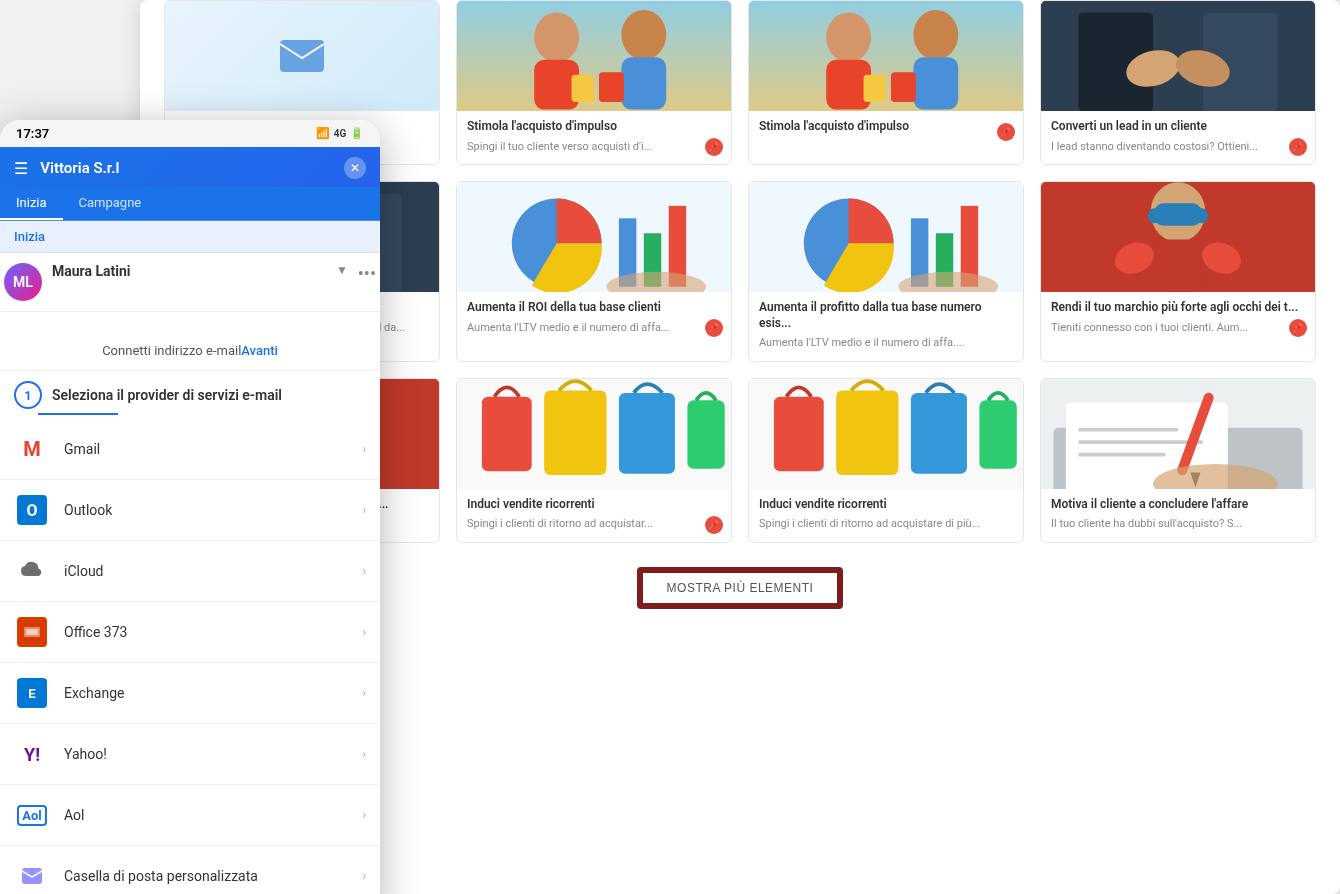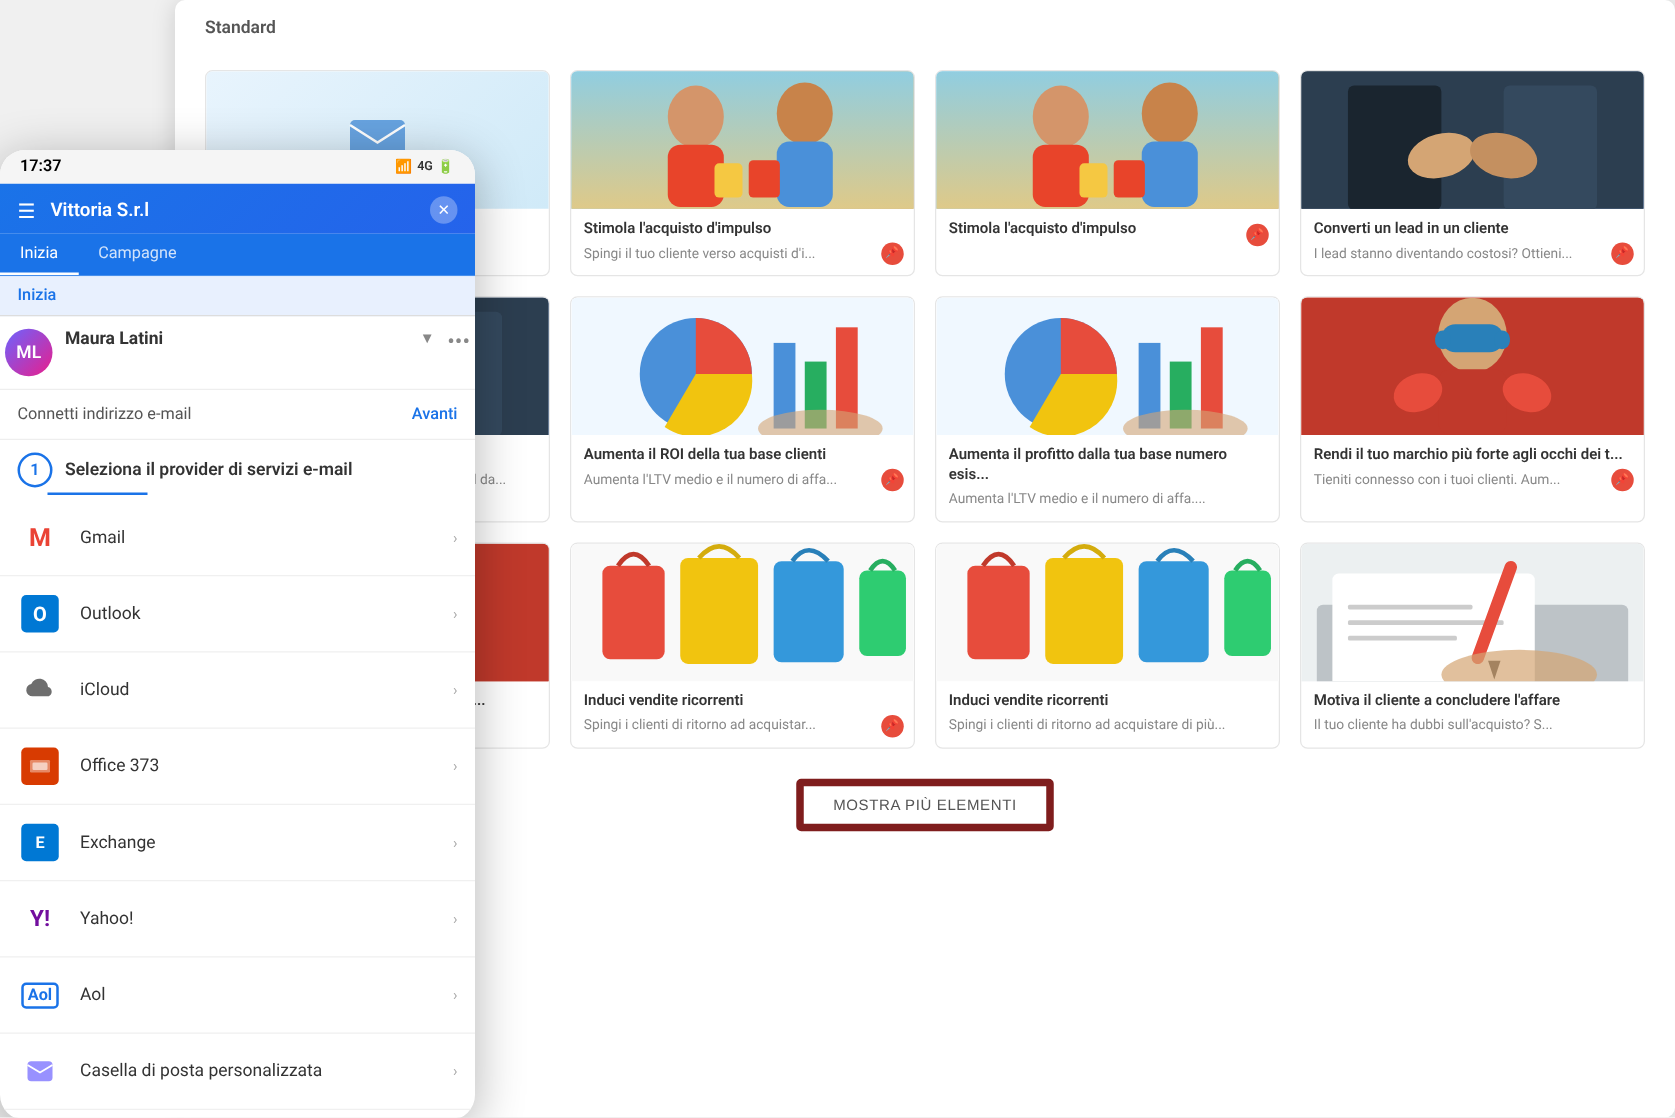--- a/index.html
+++ b/index.html
@@ -51,21 +51,21 @@
       padding: 14px 24px 10px;
       font-size: 14px;
       font-weight: 600;
       color: #555;
     }
 
     .campaign-grid {
       display: grid;
       grid-template-columns: repeat(4, 1fr);
       gap: 16px;
-      padding: 16px 24px 16px;
+      padding: 0 24px 16px;
       overflow-y: auto;
       max-height: 720px;
     }
 
     .campaign-card {
       border: 1px solid #e5e5e5;
       border-radius: 6px;
       overflow: hidden;
       cursor: pointer;
       background: #fff;
@@ -242,24 +242,25 @@
     .profile-chevron { color: #888; font-size: 12px; }
 
     
     .mobile-step-header {
       padding: 12px 14px 4px;
       border-bottom: 1px solid #eee;
     }
     .step-connect-label {
       display: flex;
       align-items: center;
-      justify-content: space-between;
+      justify-content: center;
       font-size: 13px;
       color: #555;
       margin-bottom: 8px;
+      margin-top: 19px;
     }
     .step-avanti { color: #1a73e8; font-size: 13px; font-weight: 500; }
 
     
     .step-progress-row {
       display: flex;
       align-items: center;
       gap: 10px;
       padding: 10px 14px 12px;
     }
@@ -321,21 +322,20 @@
     .crm-panel-inner {
       overflow-y: auto;
       height: calc(100% - 60px);
     }
   </style>
 </head>
 <body>
 
 <div class="crm-panel">
   <div class="crm-panel-inner">
-    <div class="crm-section-label">Standard</div>
     <div class="campaign-grid" id="campaign-grid">
 
     <div class="campaign-card">
     <div class="card-img-placeholder img-email">
       <svg width="48" height="40" viewBox="0 0 48 40" fill="none" xmlns="http://www.w3.org/2000/svg">
         <rect x="2" y="4" width="44" height="32" rx="4" fill="#4A90D9" opacity="0.8"></rect>
         <path d="M2 8 L24 22 L46 8" stroke="white" stroke-width="2" fill="none"></path>
       </svg>
     </div>
     <div class="campaign-card-body">

